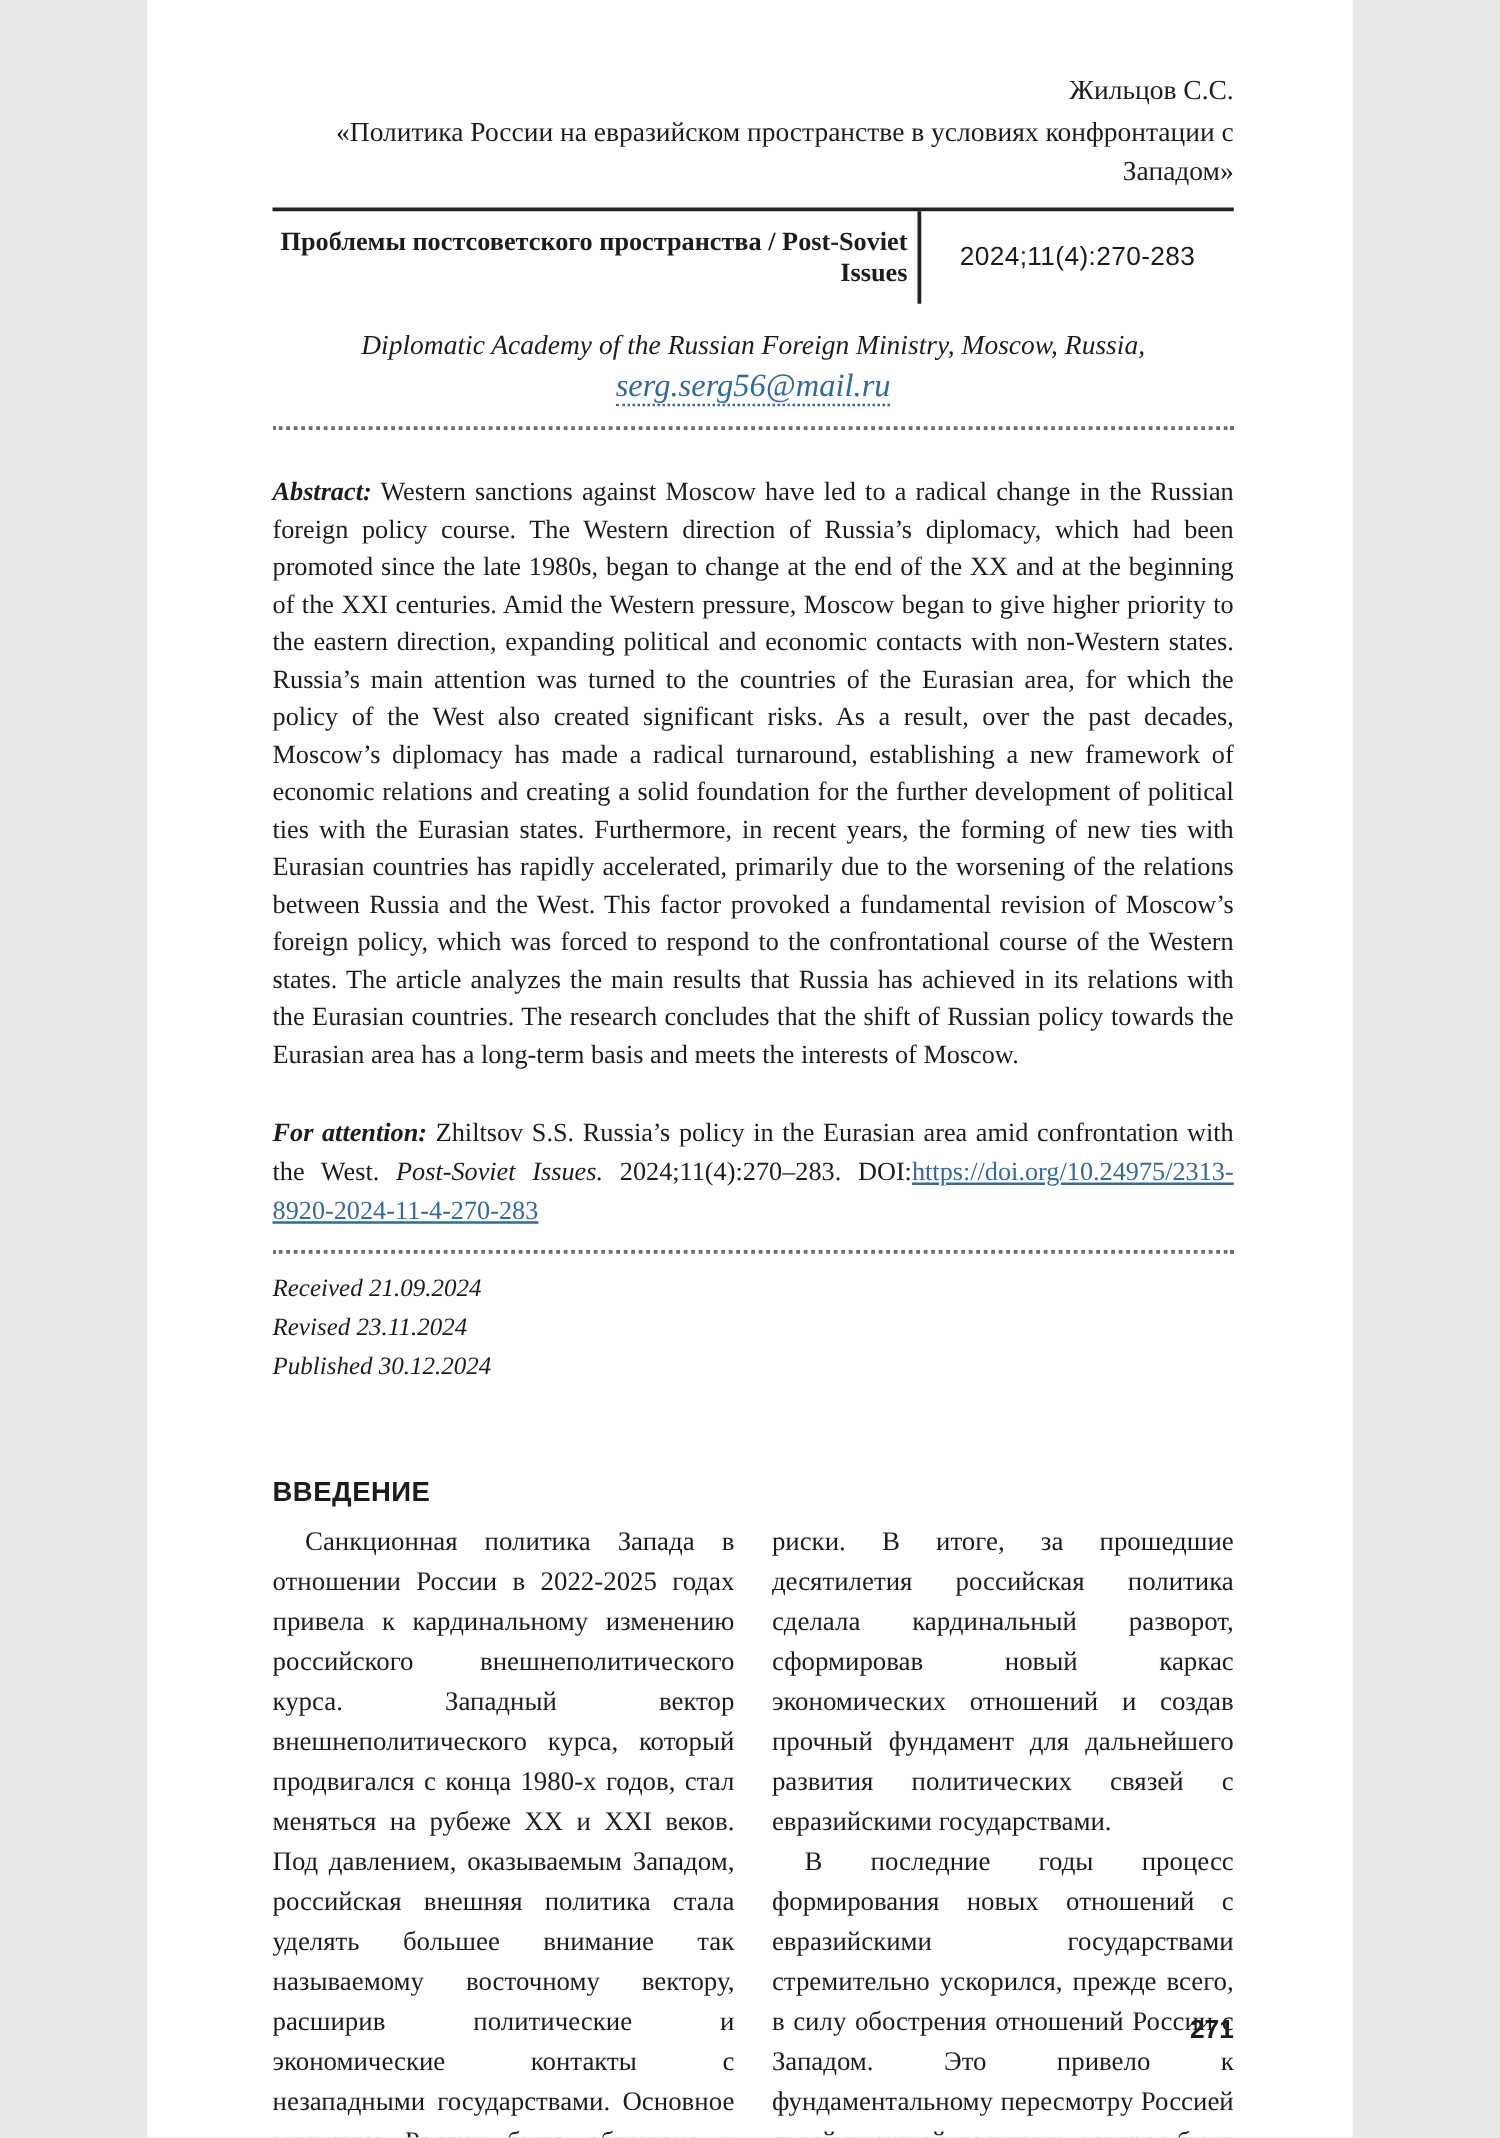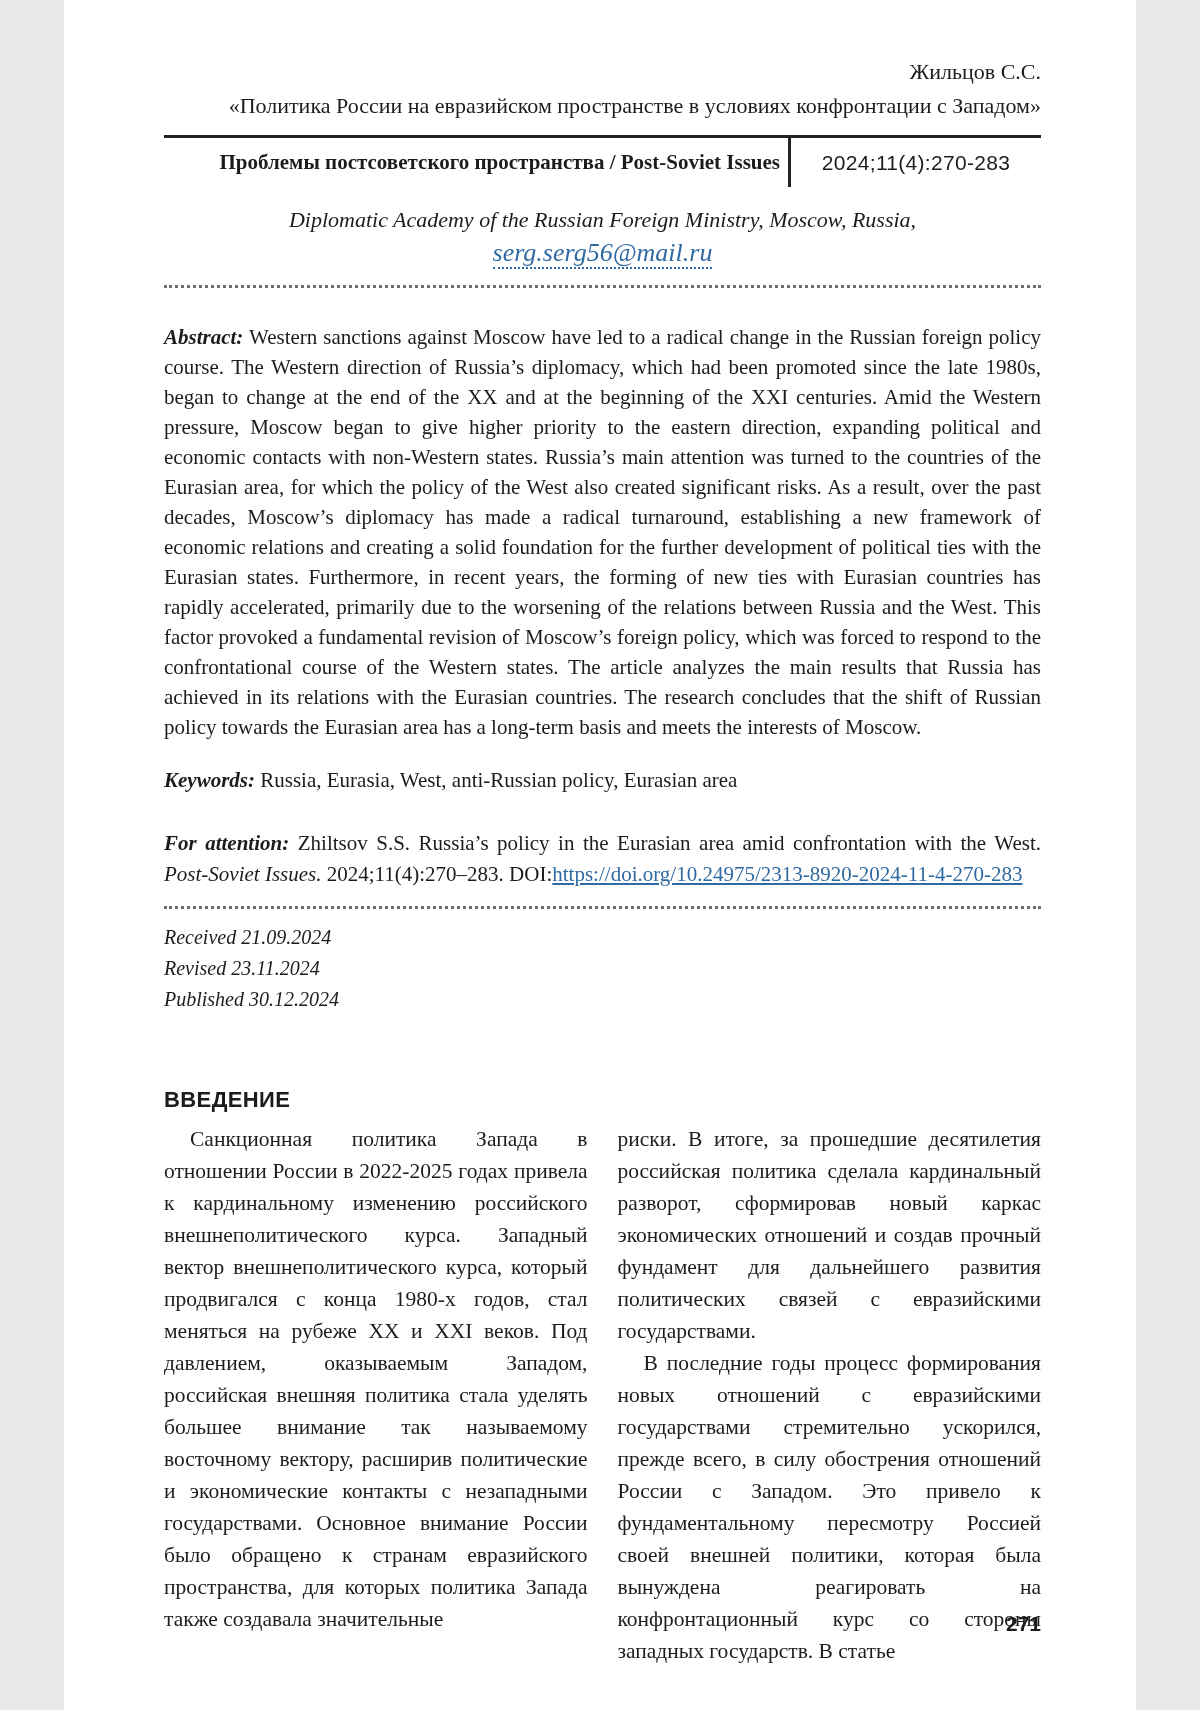--- a/index.html
+++ b/index.html
@@ -2,21 +2,21 @@
 <html lang="ru" style="--ink: #1c1c1c; --link: #2f6aa3;"><head>
 <meta charset="utf-8">
 <style>
   :root{
     --ink:#1c1c1c;
     --link:#2f6aa3;
   }
   *{margin:0;padding:0;box-sizing:border-box;}
   html,body{background:#e8e8e8;}
   .page{
-    width:1072px;height:1710px;
+    width:964px;height:1710px;
     margin:0 auto;
     background:#ffffff;
     color:var(--ink);
     position:relative;
     padding:56px 95px 0 100px;
     font-family:"Liberation Serif", serif;
     overflow:hidden;
   }
   
   .running-head{text-align:right;font-size:22px;line-height:31px;}
@@ -79,21 +79,20 @@
   </div>
 
   <div class="affiliation">Diplomatic Academy of the Russian Foreign Ministry, Moscow, Russia,</div>
 
   <div class="email-row"><a href="#" class="email">serg.serg56@mail.ru</a></div>
 
   <div class="dotted top"></div>
 
   <p class="abstract"><span class="lbl">Abstract:</span> <span>Western sanctions against Moscow have led to a radical change in the Russian foreign policy course. The Western direction of Russia’s diplomacy, which had been promoted since the late 1980s, began to change at the end of the XX and at the beginning of the XXI centuries. Amid the Western pressure, Moscow began to give higher priority to the eastern direction, expanding political and economic contacts with non-Western states. Russia’s main attention was turned to the countries of the Eurasian area, for which the policy of the West also created significant risks. As a result, over the past decades, Moscow’s diplomacy has made a radical turnaround, establishing a new framework of economic relations and creating a solid foundation for the further development of political ties with the Eurasian states. Furthermore, in recent years, the forming of new ties with Eurasian countries has rapidly accelerated, primarily due to the worsening of the relations between Russia and the West. This factor provoked a fundamental revision of Moscow’s foreign policy, which was forced to respond to the confrontational course of the Western states. The article analyzes the main results that Russia has achieved in its relations with the Eurasian countries. The research concludes that the shift of Russian policy towards the Eurasian area has a long-term basis and meets the interests of Moscow.</span></p>
 
-  <p class="keywords"><span class="lbl">Keywords:</span> <span>Russia, Eurasia, West, anti-Russian policy, Eurasian area</span></p>
 
   <p class="citation"><span class="lbl">For attention:</span> <span>Zhiltsov S.S. Russia’s policy in the Eurasian area amid confrontation with the West.</span> <span class="it">Post-Soviet Issues.</span> <span>2024;11(4):270–283. DOI:</span><a href="#" class="doi">https://doi.org/10.24975/2313-8920-2024-11-4-270-283</a></p>
 
   <div class="dotted mid"></div>
 
   <div class="dates">
     <div>Received 21.09.2024</div>
     <div>Revised 23.11.2024</div>
     <div>Published 30.12.2024</div>
   </div>

